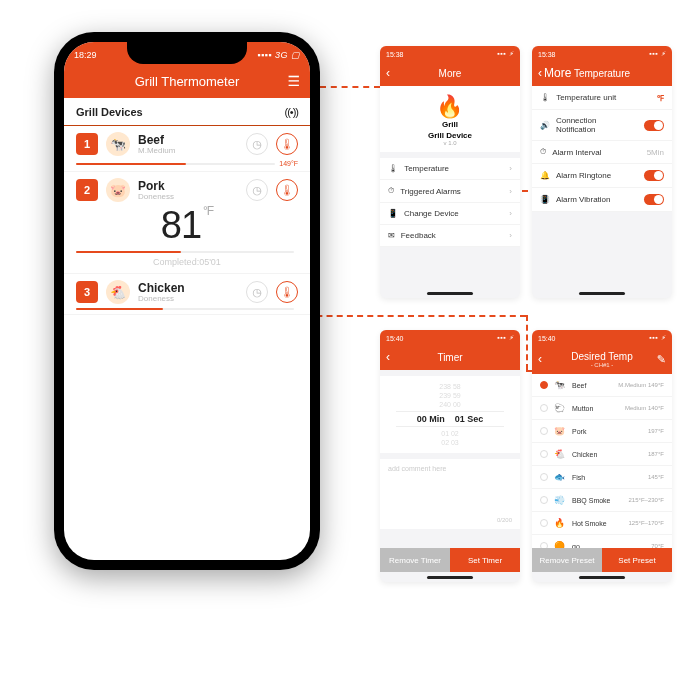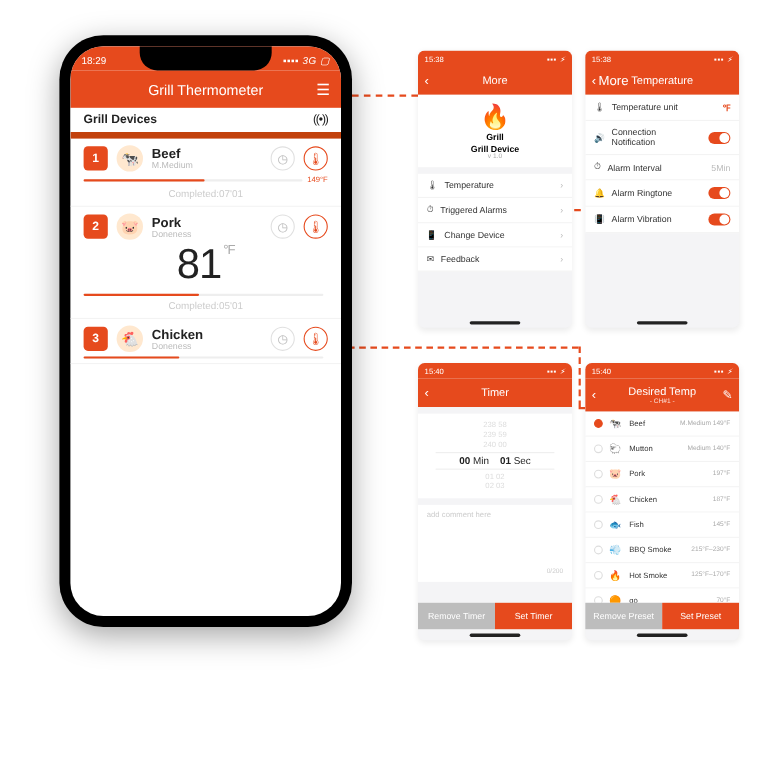--- a/index.html
+++ b/index.html
@@ -16,21 +16,21 @@
 
 .statusbar, .mini-statusbar { height: 22px; background: var(--accent,#e64a1d); color:#fff; display:flex; align-items:center; justify-content:space-between; font-size:9px; padding: 4px 10px 0; }
 .statusbar span:last-child, .mini-statusbar span:last-child { letter-spacing: .5px; font-style: italic; }
 
 .appbar, .mini-appbar { height: 34px; background: var(--accent,#e64a1d); color:#fff; display:flex; align-items:center; justify-content:center; position: relative; font-size: 13px; font-weight: 500; }
 .appbar .settings-btn { position:absolute; right:10px; top:50%; transform:translateY(-50%); font-size:14px; }
 .mini-appbar { height: 26px; font-size: 10px; }
 .mini-appbar .back { position:absolute; left:6px; font-size:12px; display:flex; align-items:center; gap:2px; }
 .mini-appbar .right-btn { position:absolute; right:6px; font-size:11px; }
 
-.subbar { height: 28px; background:#fff; display:flex; align-items:center; justify-content:space-between; padding: 0 12px; font-size:11px; font-weight:600; color:#222; border-bottom:6px solid #c2410c; }
+.subbar { height: 28px; background:#fff; display:flex; align-items:center; justify-content:space-between; padding: 0 12px; font-size:11px; font-weight:600; color:#222; border-bottom:1px solid #c2410c; }
 .subbar .sig { font-weight:400; letter-spacing:-1px; }
 
 .card { padding: 6px 12px 4px; border-bottom: 1px solid #f3f3f3; }
 .card-head { display:flex; align-items:center; gap:8px; }
 .num-badge { width:22px; height:22px; background: var(--accent,#e64a1d); color:#fff; border-radius:4px; display:flex; align-items:center; justify-content:center; font-size:11px; font-weight:600; }
 .meat { width:24px; height:24px; border-radius:50%; background:#ffe8cf; display:flex; align-items:center; justify-content:center; font-size:13px; }
 .card-title { font-size:12px; font-weight:600; color:#222; line-height:1; }
 .card-sub { font-size:8px; color:#bbb; }
 .spacer { flex:1; }
 .icon-btn { width:22px; height:22px; border:1px solid #e0e0e0; border-radius:50%; display:flex; align-items:center; justify-content:center; font-size:11px; color:#bbb; background:#fff; }
@@ -57,21 +57,21 @@
 .more-logo .t1 { font-size:8px; font-weight:600; margin-top:2px; }
 .more-logo .t2 { font-size:6px; color:#aaa; }
 .menu-row, .setting-row, .pref-row { background:#fff; display:flex; align-items:center; padding: 6px 8px; font-size:8px; color:#333; gap:6px; border-bottom:1px solid #f3f3f3; }
 .menu-row .chev, .setting-row .val { margin-left:auto; font-size:8px; color:#bbb; }
 .setting-row .val.accent { color: var(--accent,#e64a1d); font-weight:600; }
 .toggle { margin-left:auto; width:20px; height:11px; background: var(--accent,#e64a1d); border-radius:6px; position:relative; }
 .toggle::after { content:''; position:absolute; right:1px; top:1px; width:9px; height:9px; background:#fff; border-radius:50%; }
 
 .picker { background:#fff; margin:6px 0; padding:6px 0; text-align:center; }
 .picker .faded { font-size:7px; color:#ddd; line-height:1.3; }
-.picker .sel { font-size:9px; color:#222; font-weight:400; border-top:1px solid #eee; border-bottom:1px solid #eee; padding:2px 0; margin:2px 16px; display:flex; justify-content:center; gap:10px; }
+.picker .sel { font-size:9px; color:#222; font-weight:700; border-top:1px solid #eee; border-bottom:1px solid #eee; padding:2px 0; margin:2px 16px; display:flex; justify-content:center; gap:10px; }
 .comment { background:#fff; margin:0; padding:6px 8px; font-size:7px; color:#ccc; height:70px; text-align:left; display:flex; justify-content:space-between; flex-direction:column; }
 .comment .count { text-align:right; font-size:6px; }
 
 .pref-row .dot { width:8px; height:8px; border:1px solid #ddd; border-radius:50%; flex-shrink:0; }
 .pref-row .dot.sel { background: var(--accent,#e64a1d); border-color: var(--accent,#e64a1d); }
 .pref-row .emoji { font-size:9px; width:12px; text-align:center; }
 .pref-row .name { flex:1; font-size:7px; }
 .pref-row .val { font-size:6px; color:#aaa; }
 
 .mini-footer { display:flex; height:24px; }
@@ -120,21 +120,20 @@
         <div class="card-sub">M.Medium</div>
       </div>
       <div class="spacer"></div>
       <div class="icon-btn">◷</div>
       <div class="icon-btn therm">🌡</div>
     </div>
     <div class="prog-row">
       <div class="prog" style="--p:55%"></div>
       <span class="prog-label">149°F</span>
     </div>
-    <div class="completed">Completed:07'01</div>
         </div>
         <div class="card">
     <div class="card-head">
       <div class="num-badge">2</div>
       <div class="meat">🐷</div>
       <div>
         <div class="card-title">Pork</div>
         <div class="card-sub">Doneness</div>
       </div>
       <div class="spacer"></div>

